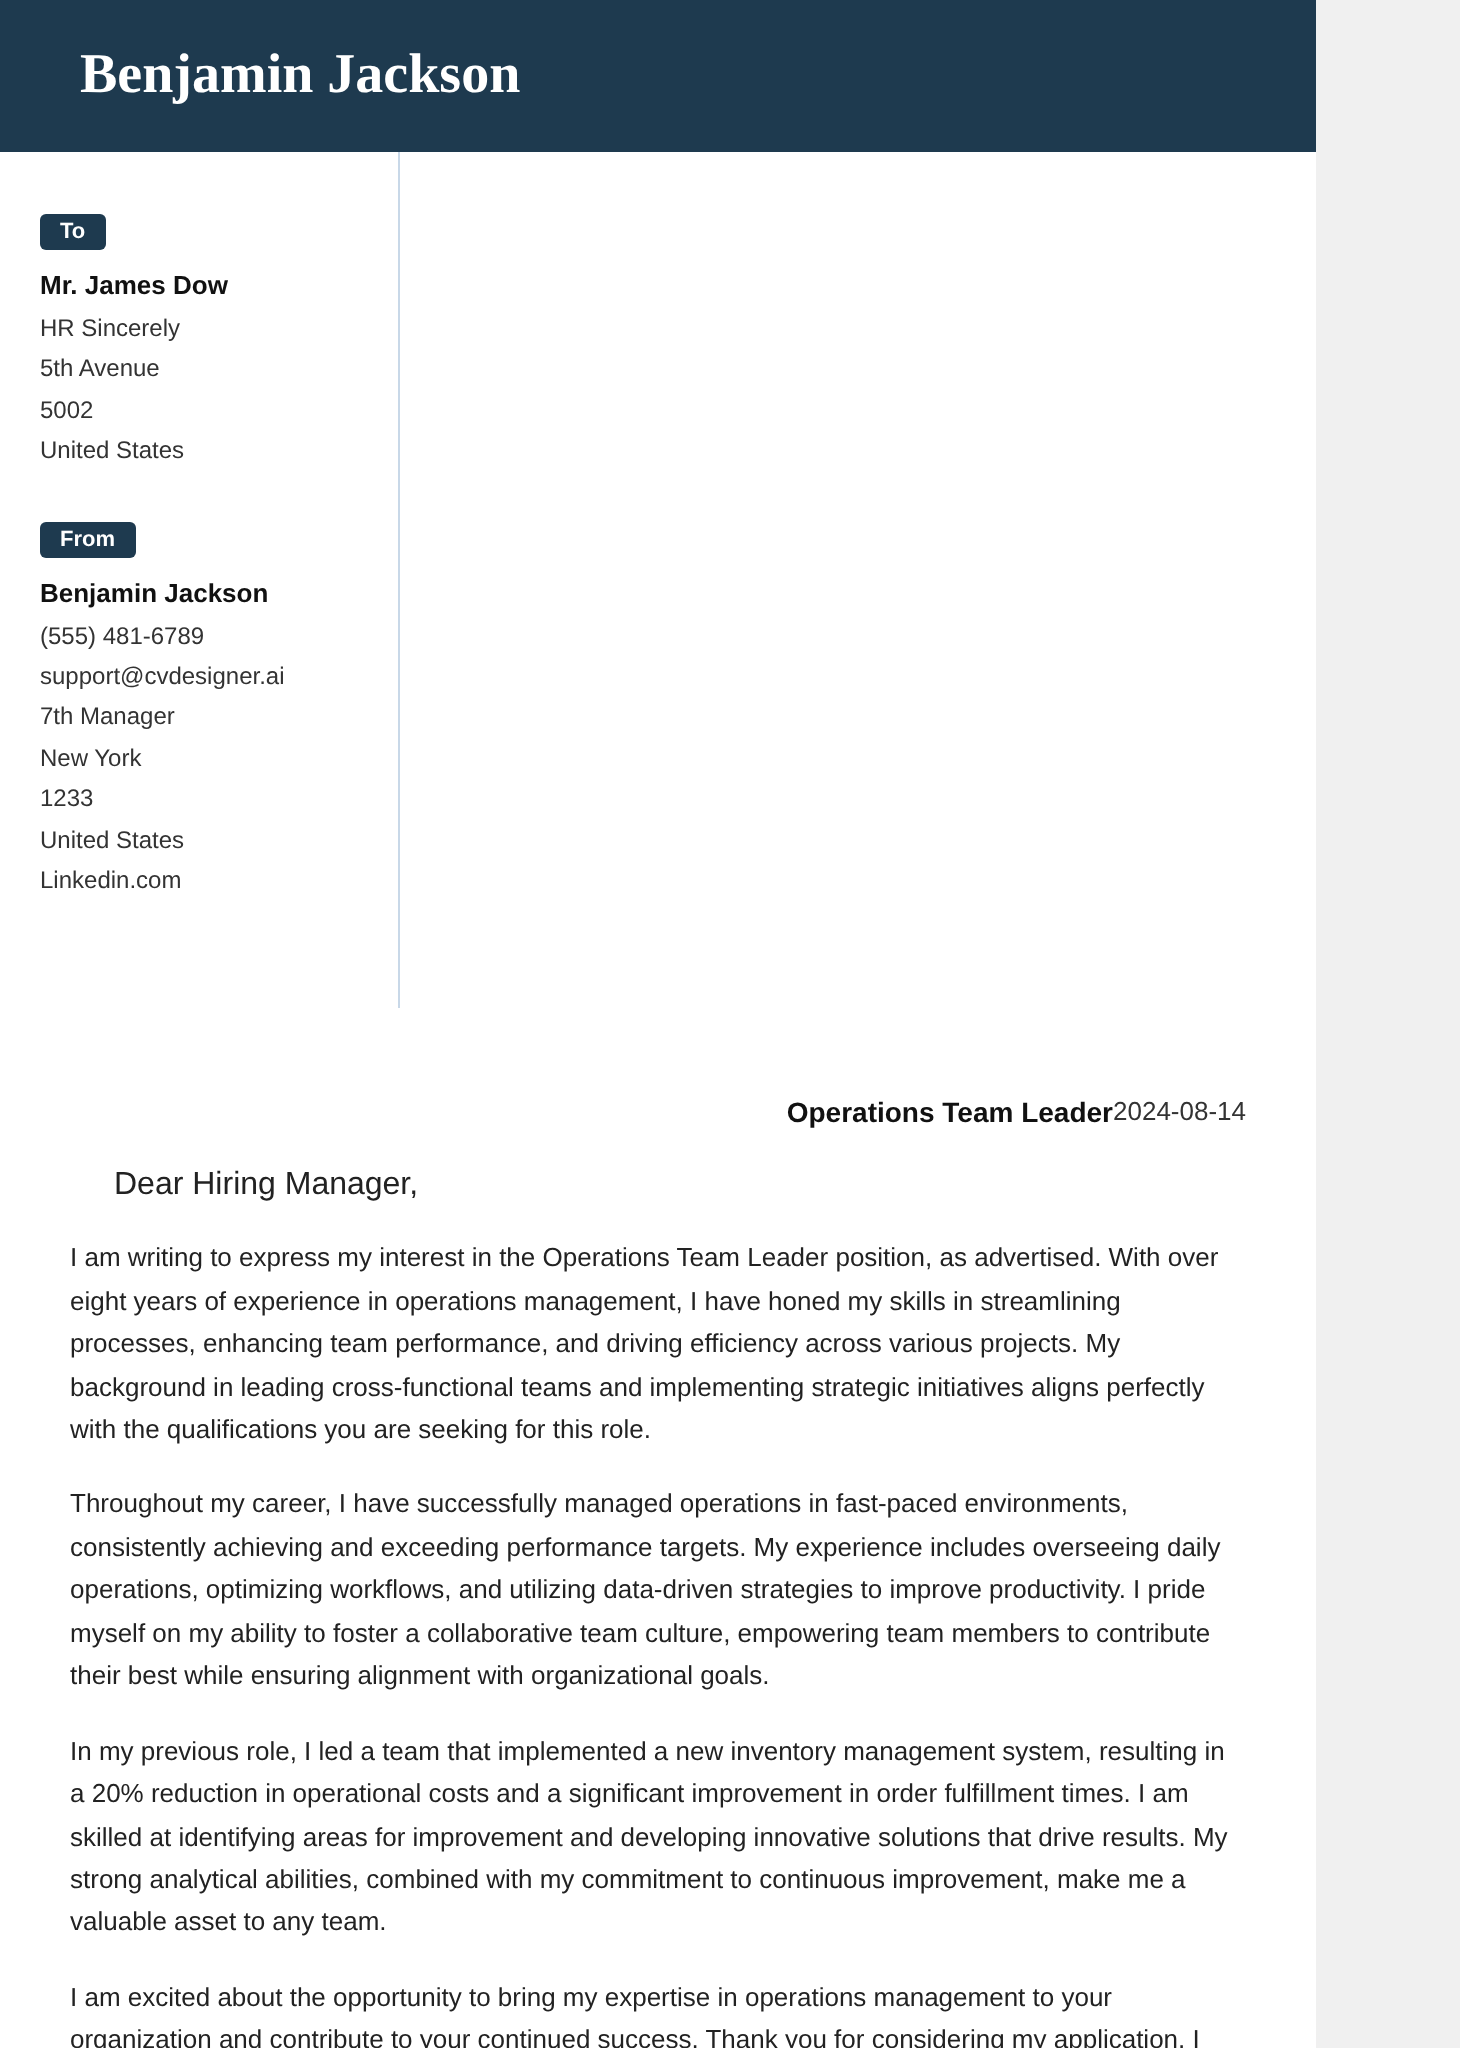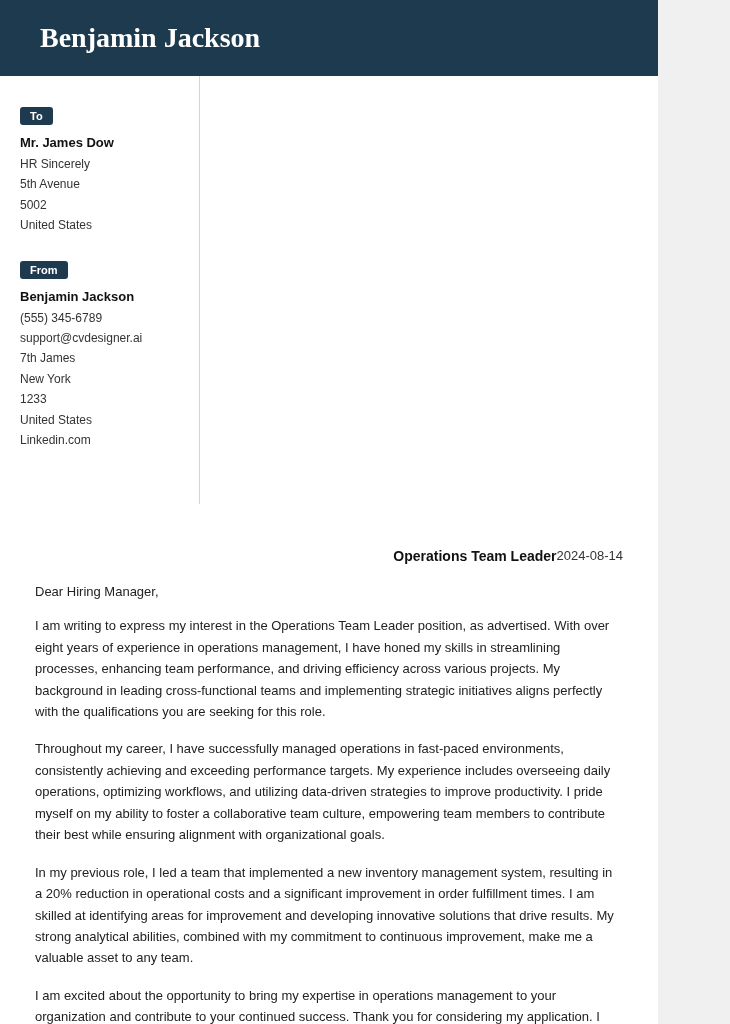--- a/index.html
+++ b/index.html
@@ -77,23 +77,24 @@
     .letter-position {
       font-size: 14px;
       font-weight: bold;
       color: #111;
     }
     .letter-date {
       font-size: 13px;
       color: #333;
     }
     .letter-greeting {
-      font-size: 13px;
+      font-size: 16px;
       color: #222;
       margin-bottom: 16px;
+      margin-left: 22px;
     }
     .letter-paragraph {
       font-size: 13px;
       color: #222;
       line-height: 1.65;
       margin-bottom: 16px;
     }
     .letter-closing {
       font-size: 13px;
       color: #222;
@@ -125,23 +126,23 @@
         <div class="sidebar-contact-name">Mr. James Dow</div>
         <div class="sidebar-line">HR Sincerely</div>
         <div class="sidebar-line">5th Avenue</div>
         <div class="sidebar-line">5002</div>
         <div class="sidebar-line">United States</div>
       </div>
 
       <div class="sidebar-section">
         <div class="badge">From</div>
         <div class="sidebar-contact-name">Benjamin Jackson</div>
-        <div class="sidebar-line">(555) 345-6789</div>
+        <div class="sidebar-line">(555) 481-6789</div>
         <div class="sidebar-line">support@cvdesigner.ai</div>
-        <div class="sidebar-line">7th James</div>
+        <div class="sidebar-line">7th Manager</div>
         <div class="sidebar-line">New York</div>
         <div class="sidebar-line">1233</div>
         <div class="sidebar-line">United States</div>
         <div class="sidebar-line">Linkedin.com</div>
       </div>
 
     </div>
 
     <div class="main">
       <div class="letter-header-row">

